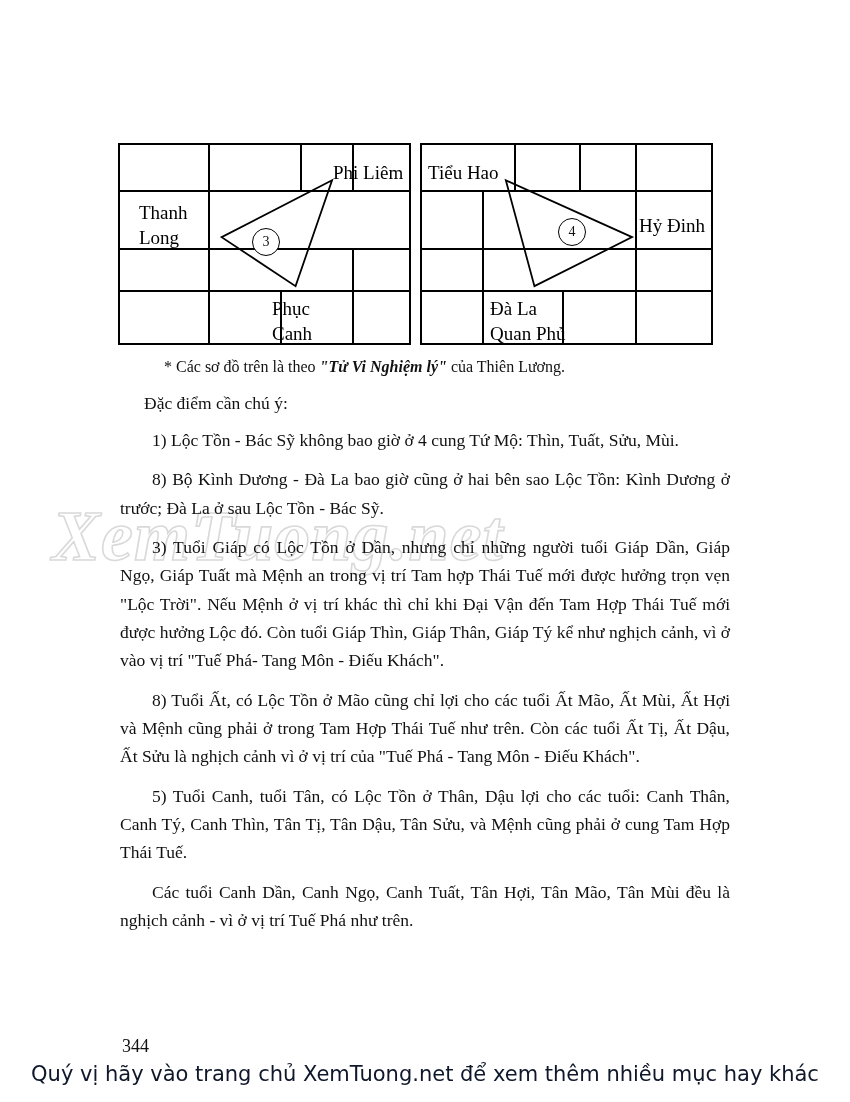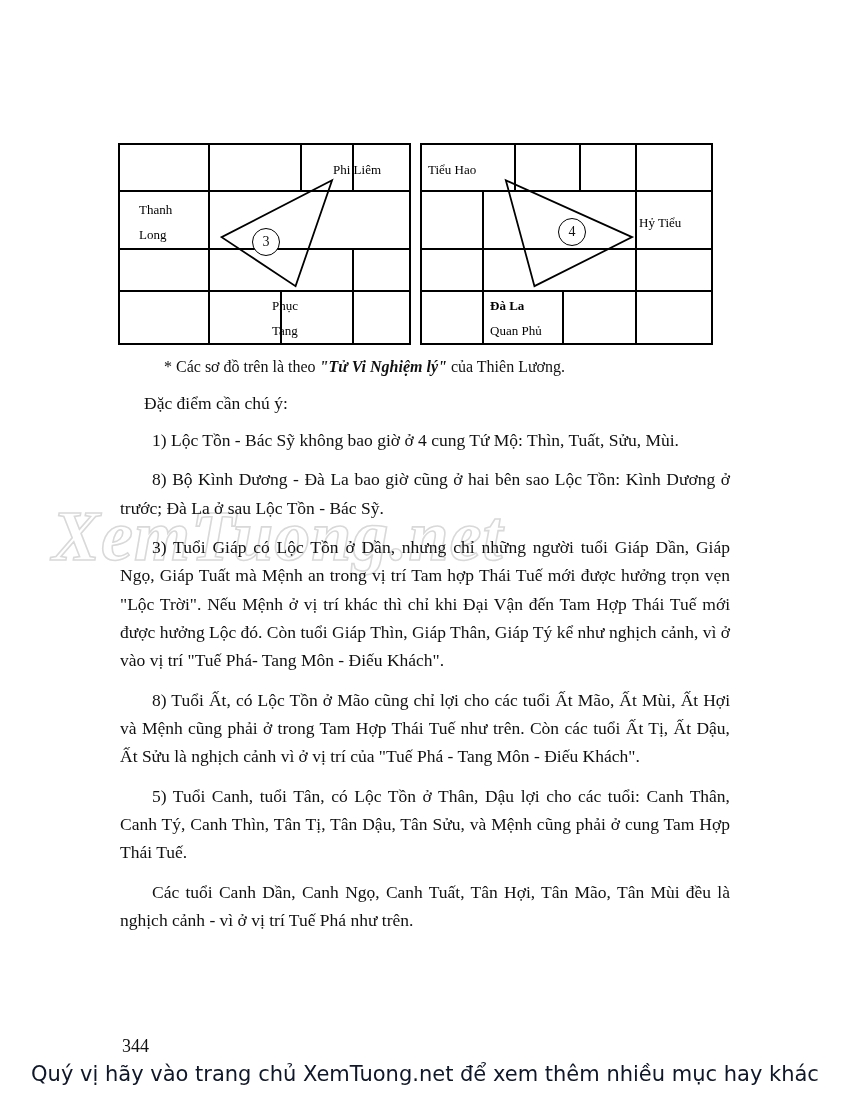--- a/index.html
+++ b/index.html
@@ -54,21 +54,21 @@
     display: flex;
     align-items: center;
     justify-content: center;
     font-size: 14px;
     font-family: "Liberation Serif", serif;
     background: #fff;
   }
   .lbl {
     position: absolute;
     font-family: "Liberation Serif", serif;
-    font-size: 13px;
+    font-size: 19px;
     white-space: nowrap;
     color: #000;
   }
   svg.tri {
     position: absolute;
     left: 0; top: 0;
     width: 100%; height: 100%;
     overflow: visible;
   }
 
@@ -163,43 +163,43 @@
       <svg class="tri" viewBox="0 0 293 202" preserveAspectRatio="none">
         <polygon points="215,36 103,94 178,144" fill="none" stroke="#000" stroke-width="1.8"></polygon>
       </svg>
 
       <div class="cellnum" style="left: 132px; top: 83px;">3</div>
 
       <div class="lbl" style="left: 213px; top: 17px;">Phi Liêm</div>
       <div class="lbl" style="left: 19px; top: 57px;">Thanh</div>
       <div class="lbl" style="left: 19px; top: 82px;">Long</div>
       <div class="lbl" style="left: 152px; top: 153px;">Phục</div>
-      <div class="lbl" style="left: 152px; top: 178px;">Tang</div>
+      <div class="lbl" style="left: 152px; top: 178px;">Canh</div>
     </div>
 
     <div class="grid-box">
       <div class="hline" style="top: 45px;"></div>
       <div class="hline" style="top: 103px;"></div>
       <div class="hline" style="top: 145px;"></div>
       <div class="vline" style="left: 92px; top:0; height:45px;"></div>
       <div class="vline" style="left: 157px; top:0; height:45px;"></div>
       <div class="vline" style="left: 213px; top:0; bottom:0;"></div>
       <div class="vline" style="left: 60px; top:103px; bottom:0;"></div>
       <div class="vline" style="left: 60px; top:45px; height:58px;"></div>
       <div class="vline" style="left: 140px; top:145px; bottom:0;"></div>
 
       <svg class="tri" viewBox="0 0 293 202" preserveAspectRatio="none">
         <polygon points="85,36 213,94 114,144" fill="none" stroke="#000" stroke-width="1.8"></polygon>
       </svg>
 
       <div class="cellnum" style="left: 136px; top: 73px;">4</div>
 
       <div class="lbl" style="left: 6px; top: 17px;">Tiểu Hao</div>
-      <div class="lbl" style="left: 217px; top: 70px;">Hỷ Tiểu</div>
-      <div class="lbl" style="left: 68px; top: 153px; font-weight: bold;">Đà La</div>
+      <div class="lbl" style="left: 217px; top: 70px;">Hỷ Đinh</div>
+      <div class="lbl" style="left: 68px; top: 153px;">Đà La</div>
       <div class="lbl" style="left: 68px; top: 178px;">Quan Phủ</div>
     </div>
 
   </div>
 
   <div class="watermark">XemTuong.net</div>
 
   <div class="body-text">
 
     <p class="note"><span>* Các sơ đồ trên là theo </span><span class="ital">"Tử Vi Nghiệm lý"</span><span> của Thiên Lương.</span></p>

